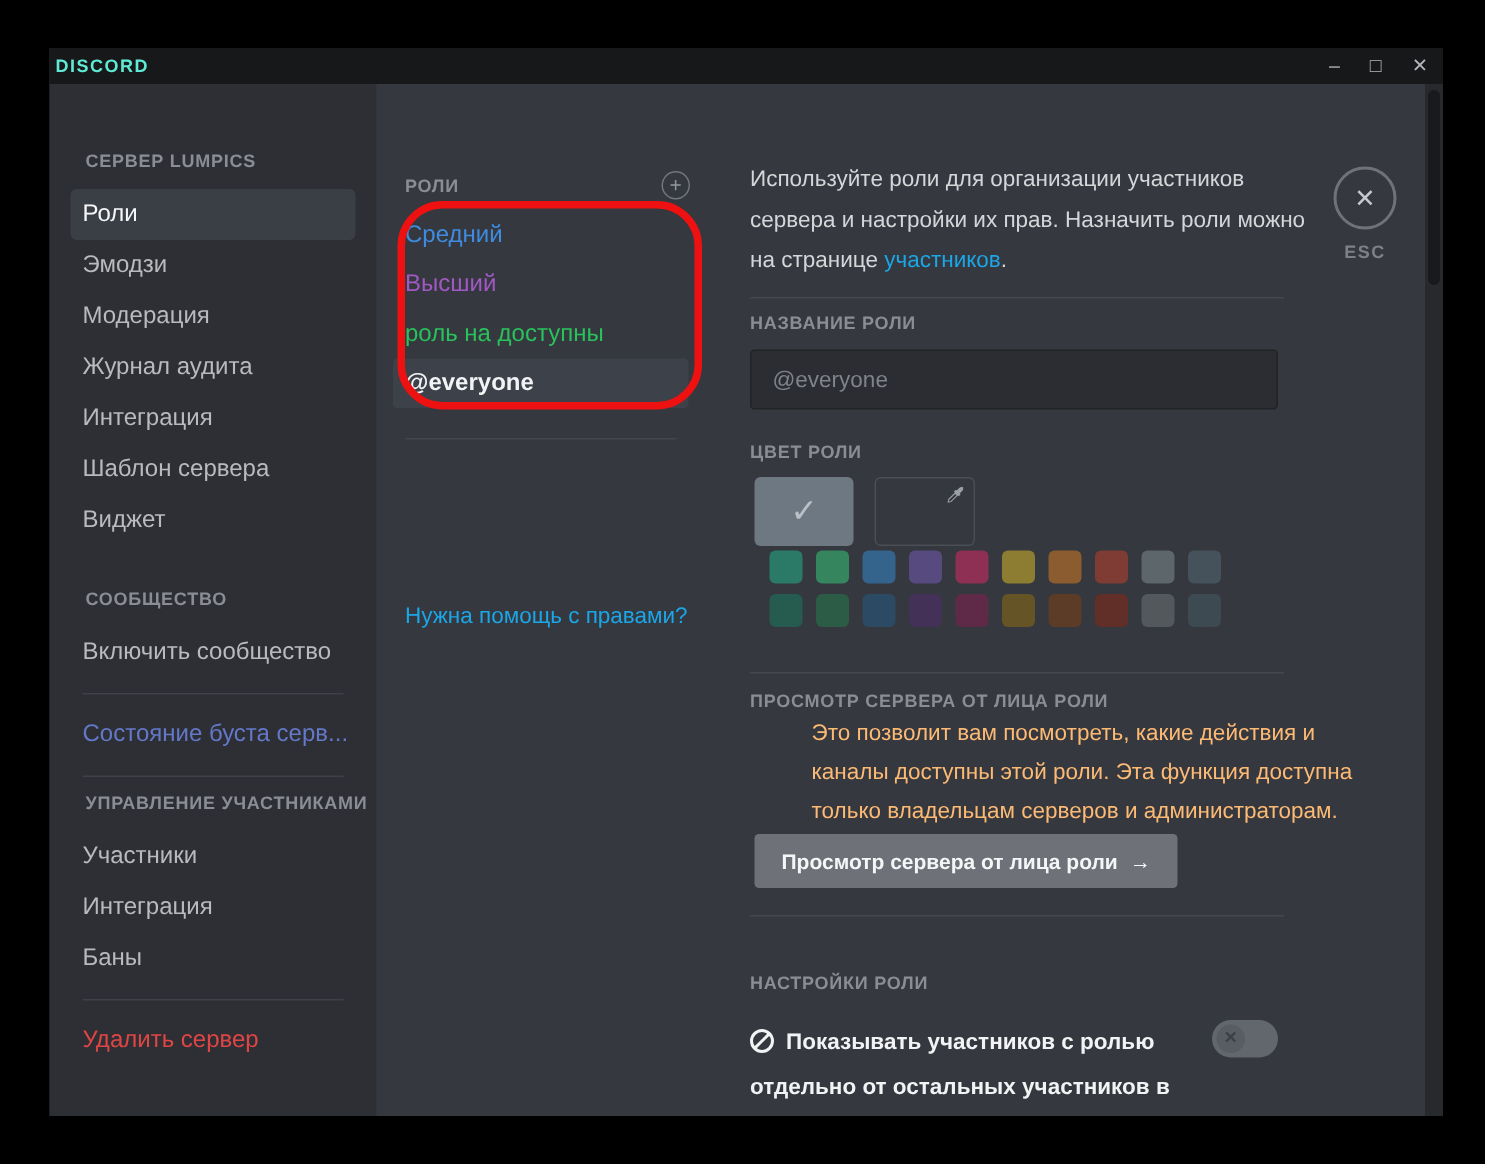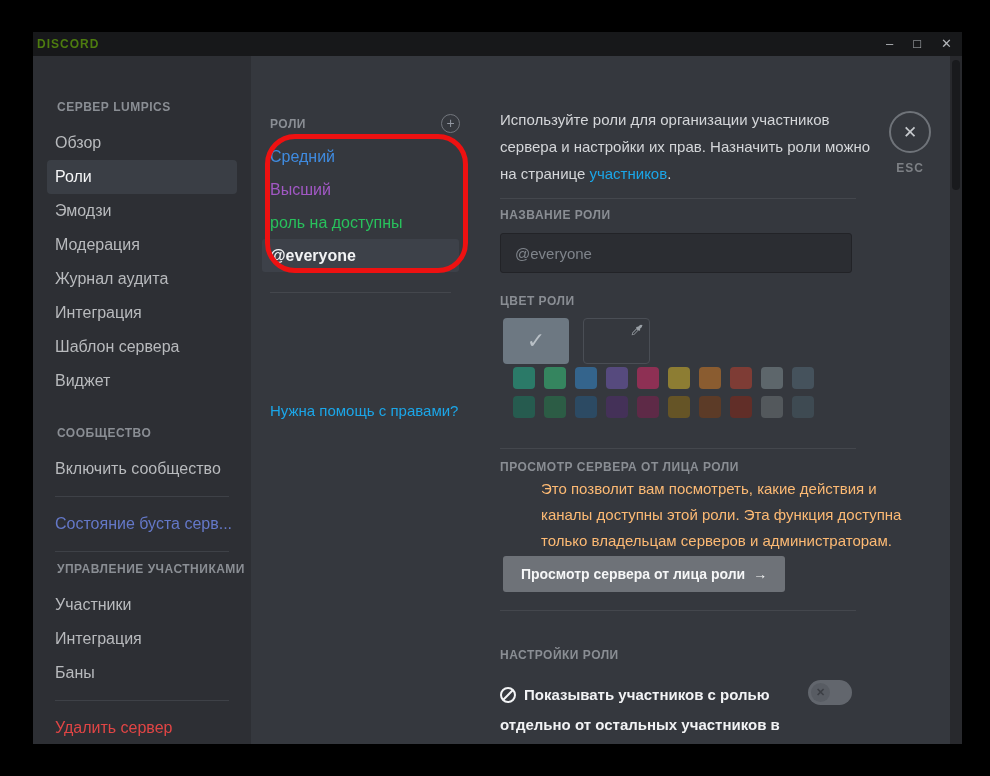--- a/index.html
+++ b/index.html
@@ -3,21 +3,21 @@
 <meta charset="utf-8">
 <style>
   * { margin:0; padding:0; box-sizing:border-box; }
   html,body { width:990px; height:776px; }
   body { background:#000; font-family:"Liberation Sans", sans-serif; overflow:hidden; position:relative; }
 
   .window { position:absolute; left:33px; top:32px; width:929px; height:712px; background:#35383e; overflow:hidden; }
 
   
   .titlebar { position:absolute; left:0; top:0; width:100%; height:24px; background:#17181a; display:flex; align-items:center; }
-  .titlebar .logo { color:#4d7c0f; font-size:12px; font-weight:bold; letter-spacing:1px; padding-left:4px; }
+  .titlebar .logo { color:#5eead4; font-size:12px; font-weight:bold; letter-spacing:1px; padding-left:4px; }
   .titlebar .win-controls { margin-left:auto; display:flex; align-items:center; gap:20px; padding-right:10px; color:#b3b6ba; font-size:13px; }
   .titlebar .win-controls span { cursor:default; line-height:24px; }
 
   .win-body { position:absolute; left:0; top:24px; width:100%; height:688px; display:flex; }
 
   
   .sidebar { width:218px; height:100%; background:#2d2f34; padding:44px 0 0 24px; font-size:16px; color:#b8babd; flex:none; }
   .side-header { font-size:12px; font-weight:bold; color:#8a8e94; letter-spacing:.5px; margin-bottom:12px; }
   .side-item { height:34px; line-height:34px; border-radius:4px; padding-left:8px; margin-left:-10px; margin-right:14px; cursor:pointer; white-space:nowrap; }
   .side-item.selected { background:#3a3e45; color:#f5f6f7; }
@@ -82,21 +82,20 @@
       <span>–</span>
       <span>□</span>
       <span>✕</span>
     </div>
   </div>
 
   <div class="win-body">
 
     <div class="sidebar">
       <div class="side-header">СЕРВЕР LUMPICS</div>
-      <div class="side-item">Обзор</div>
       <div class="side-item selected">Роли</div>
       <div class="side-item">Эмодзи</div>
       <div class="side-item">Модерация</div>
       <div class="side-item">Журнал аудита</div>
       <div class="side-item">Интеграция</div>
       <div class="side-item">Шаблон сервера</div>
       <div class="side-item">Виджет</div>
       <div class="gap28"></div>
       <div class="side-header">СООБЩЕСТВО</div>
       <div class="side-item">Включить сообщество</div>

